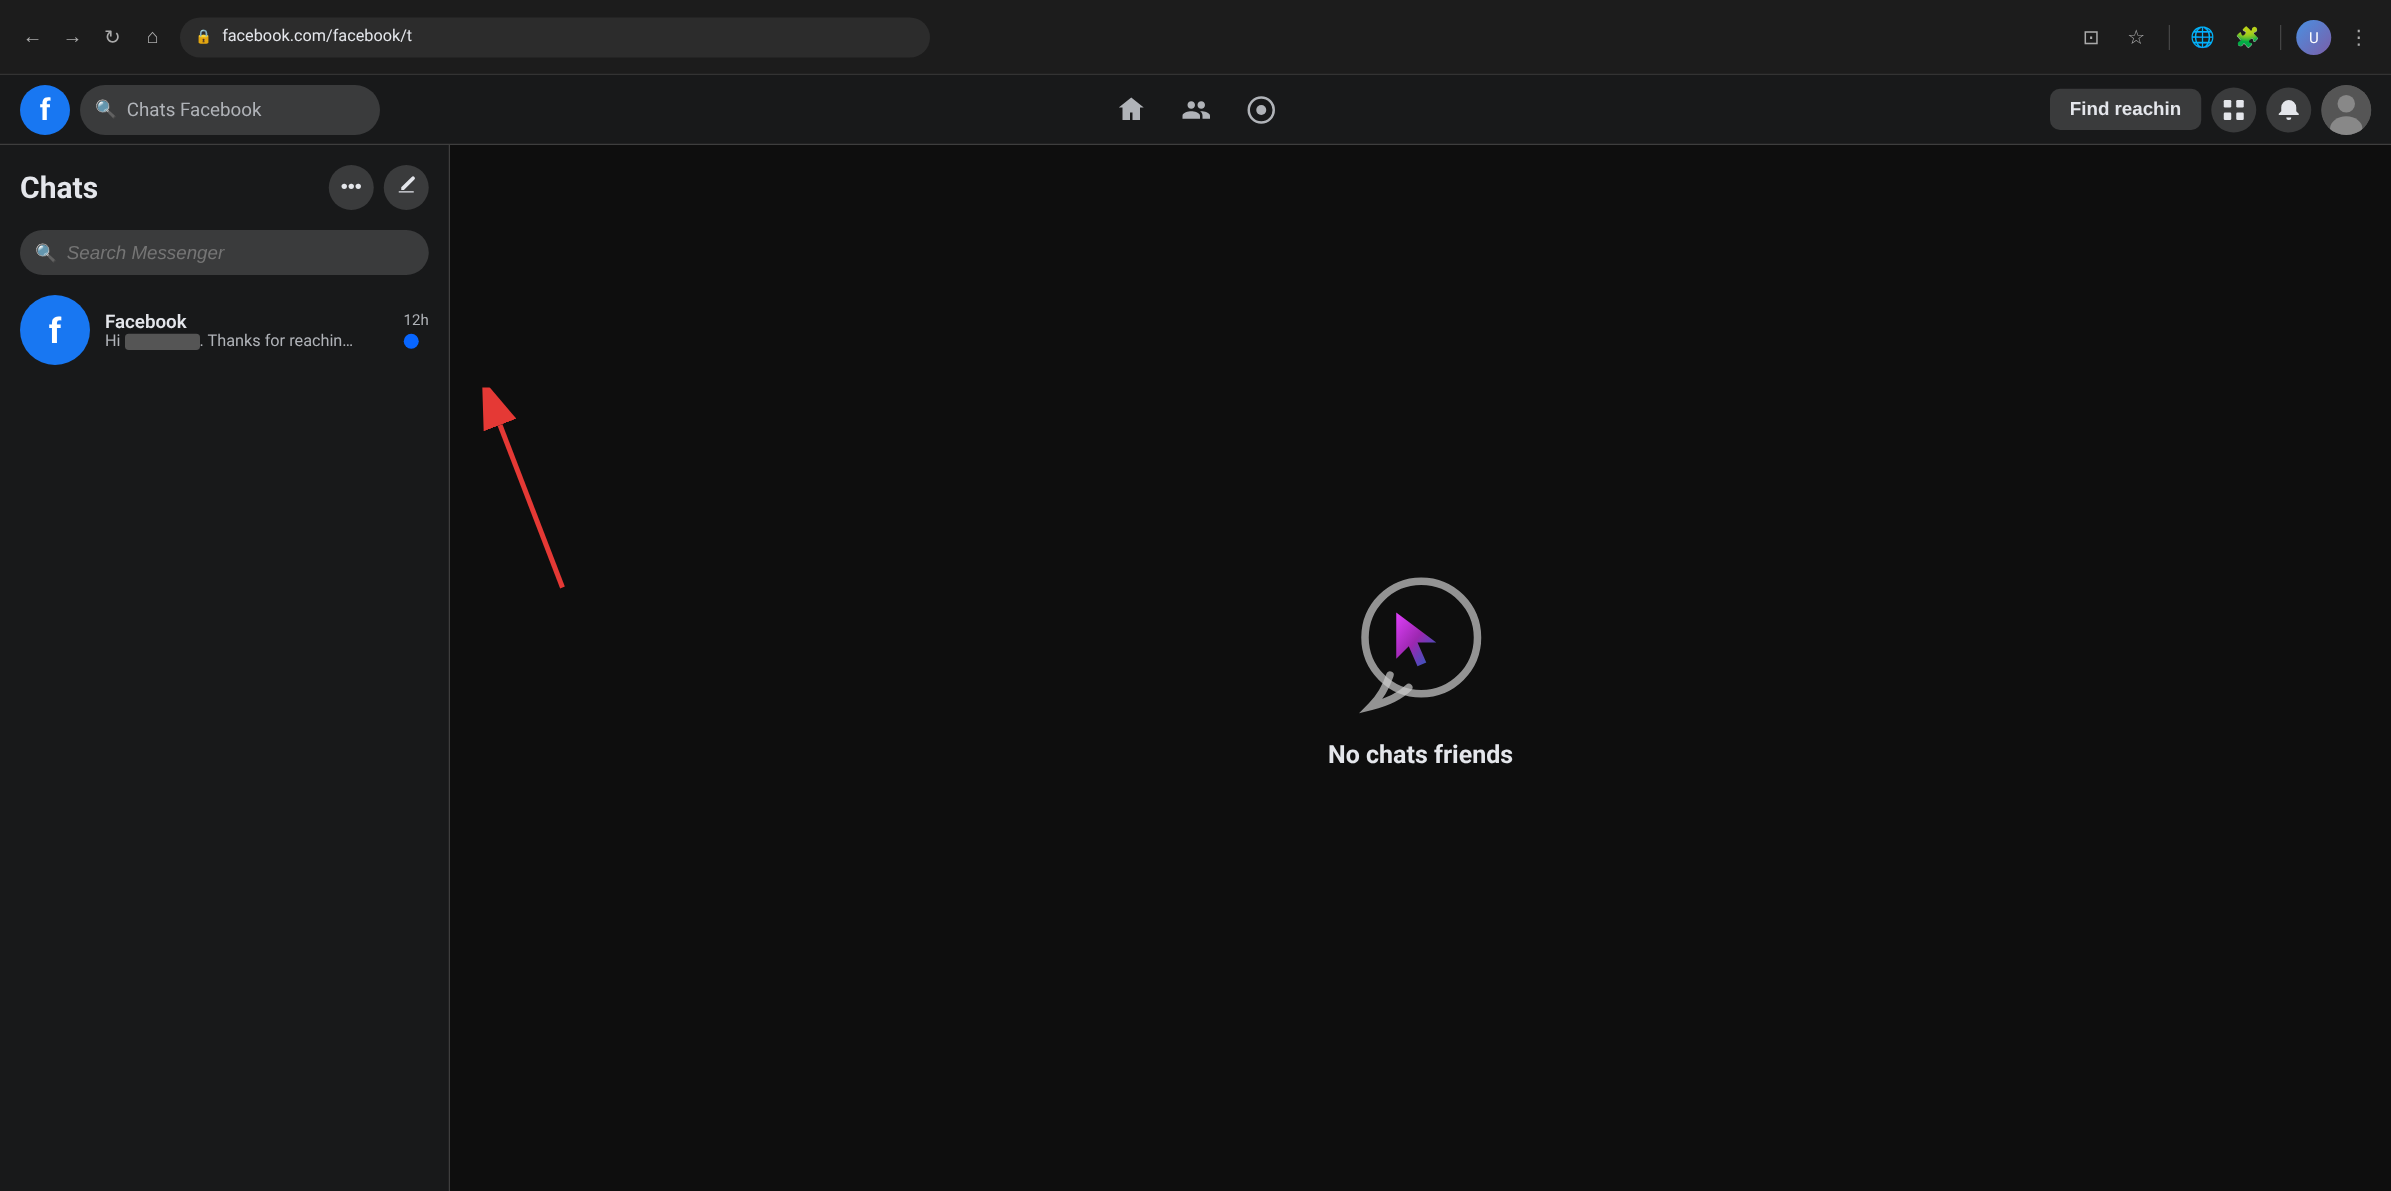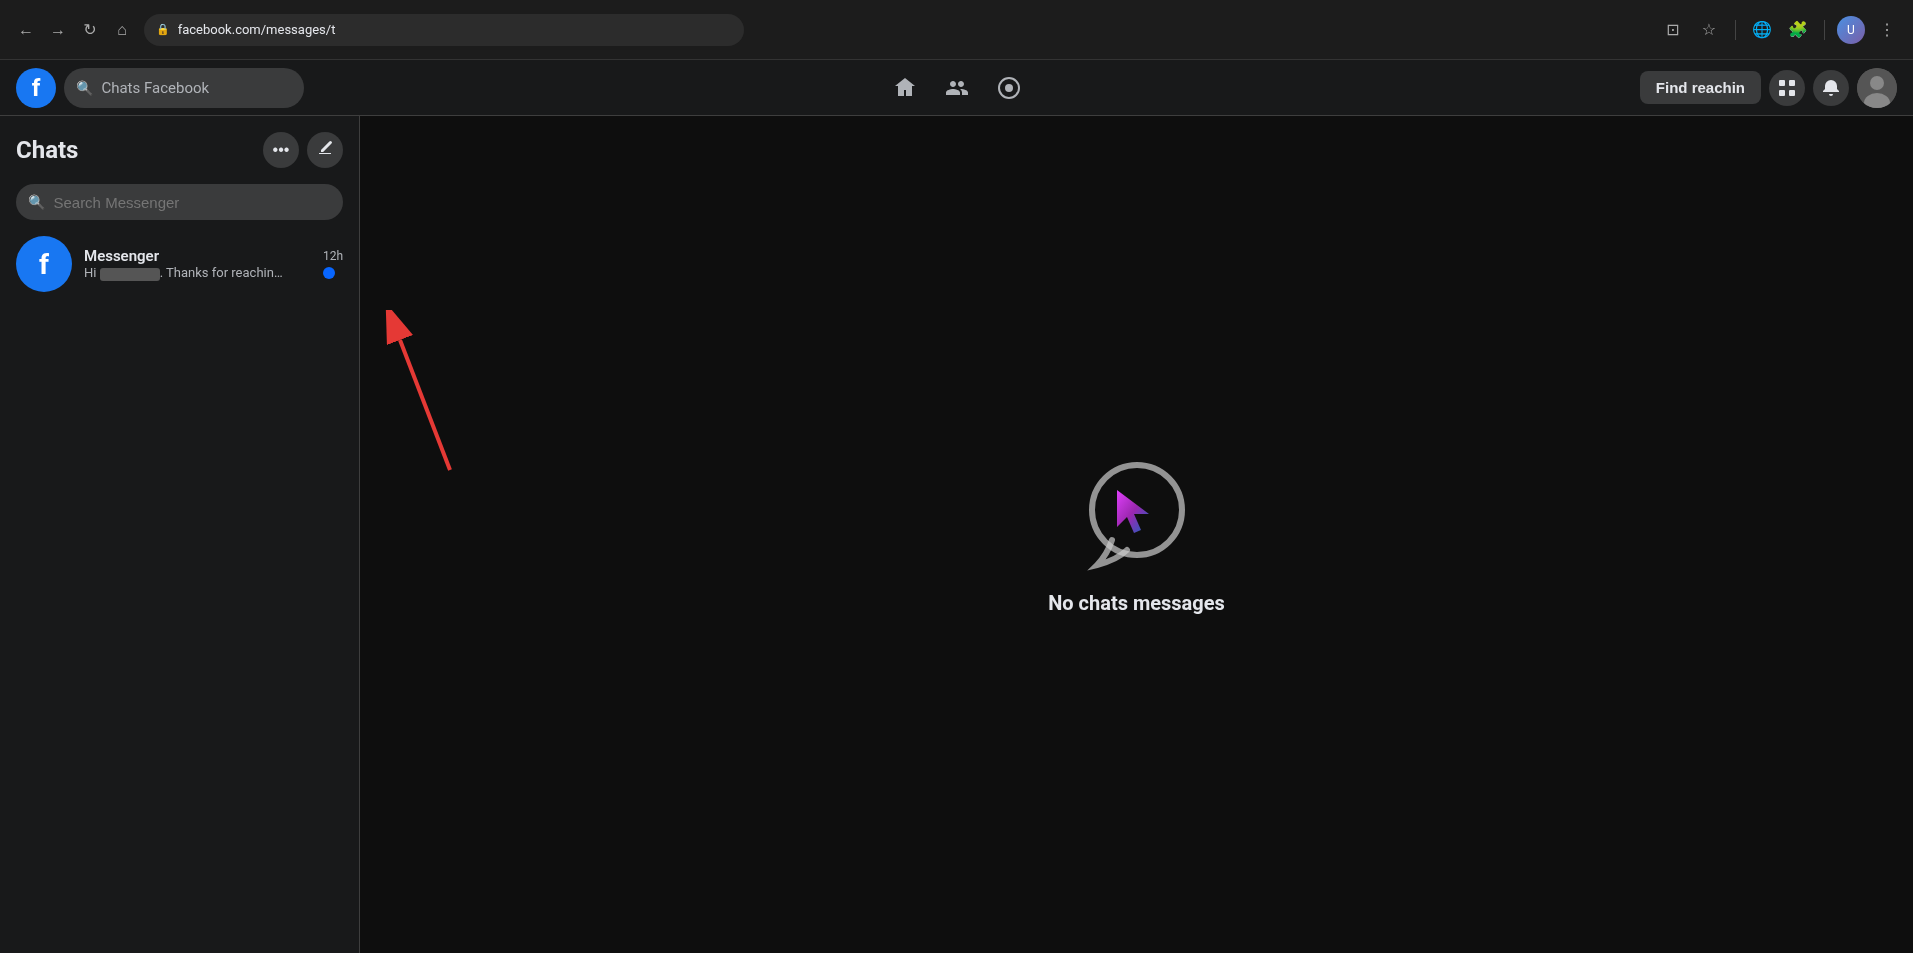--- a/index.html
+++ b/index.html
@@ -253,20 +253,21 @@
       color: #b0b3b8;
       font-size: 14px;
     }
     .messenger-search-input {
       background: transparent;
       border: none;
       outline: none;
       color: #b0b3b8;
       font-size: 15px;
       width: 100%;
+      font-style: italic;
     }
 
     
     .chat-list {
       flex: 1;
       overflow-y: scroll;
       position: relative;
     }
     .chat-list::-webkit-scrollbar {
       width: 8px;
@@ -389,21 +390,21 @@
 
 <div class="browser-chrome">
   <div class="browser-nav-buttons">
     <button class="nav-btn">←</button>
     <button class="nav-btn">→</button>
     <button class="nav-btn">↻</button>
     <button class="nav-btn">⌂</button>
   </div>
   <div class="address-bar">
     <span class="address-bar-icon">🔒</span>
-    <span class="address-bar-url">facebook.com/messages/t</span>
+    <span class="address-bar-url">facebook.com/facebook/t</span>
   </div>
   <div class="browser-right-icons">
     <div class="browser-icon-btn">⊡</div>
     <div class="browser-icon-btn">☆</div>
     <div class="browser-divider"></div>
     <div class="browser-icon-btn">🌐</div>
     <div class="browser-icon-btn">🧩</div>
     <div class="browser-divider"></div>
     <div class="browser-avatar-circle">U</div>
     <div class="browser-icon-btn">⋮</div>
@@ -483,21 +484,21 @@
     <div class="messenger-search">
       <span class="messenger-search-icon">🔍</span>
       <input class="messenger-search-input" type="text" placeholder="Search Messenger" style="">
     </div>
 
     <div class="chat-list">
 
       <div class="chat-item">
         <div class="chat-avatar">f</div>
         <div class="chat-info">
-          <div class="chat-name">Messenger</div>
+          <div class="chat-name">Facebook</div>
           <div class="chat-preview">
             <span class="chat-preview-text">Hi <span class="redacted">&nbsp;&nbsp;&nbsp;&nbsp;&nbsp;&nbsp;&nbsp;&nbsp;</span>. Thanks for reachin...</span>
           </div>
         </div>
         <div class="chat-meta">
           <span class="chat-time">12h</span>
           <div class="unread-dot"></div>
         </div>
       </div>
     </div>
@@ -525,16 +526,16 @@
 
       <defs>
         <linearGradient id="cursorGrad" x1="0%" y1="0%" x2="100%" y2="100%">
           <stop offset="0%" style="stop-color:#e040fb"></stop>
           <stop offset="50%" style="stop-color:#9c27b0"></stop>
           <stop offset="100%" style="stop-color:#1565c0"></stop>
         </linearGradient>
       </defs>
       <polygon points="40,35 40,72 50,62 57,78 64,75 57,59 72,59" fill="url(#cursorGrad)"></polygon>
     </svg>
-    <div class="no-chat-title">No chats messages</div>
+    <div class="no-chat-title">No chats friends</div>
   </div>
 
 </div>
 
 </body></html>

